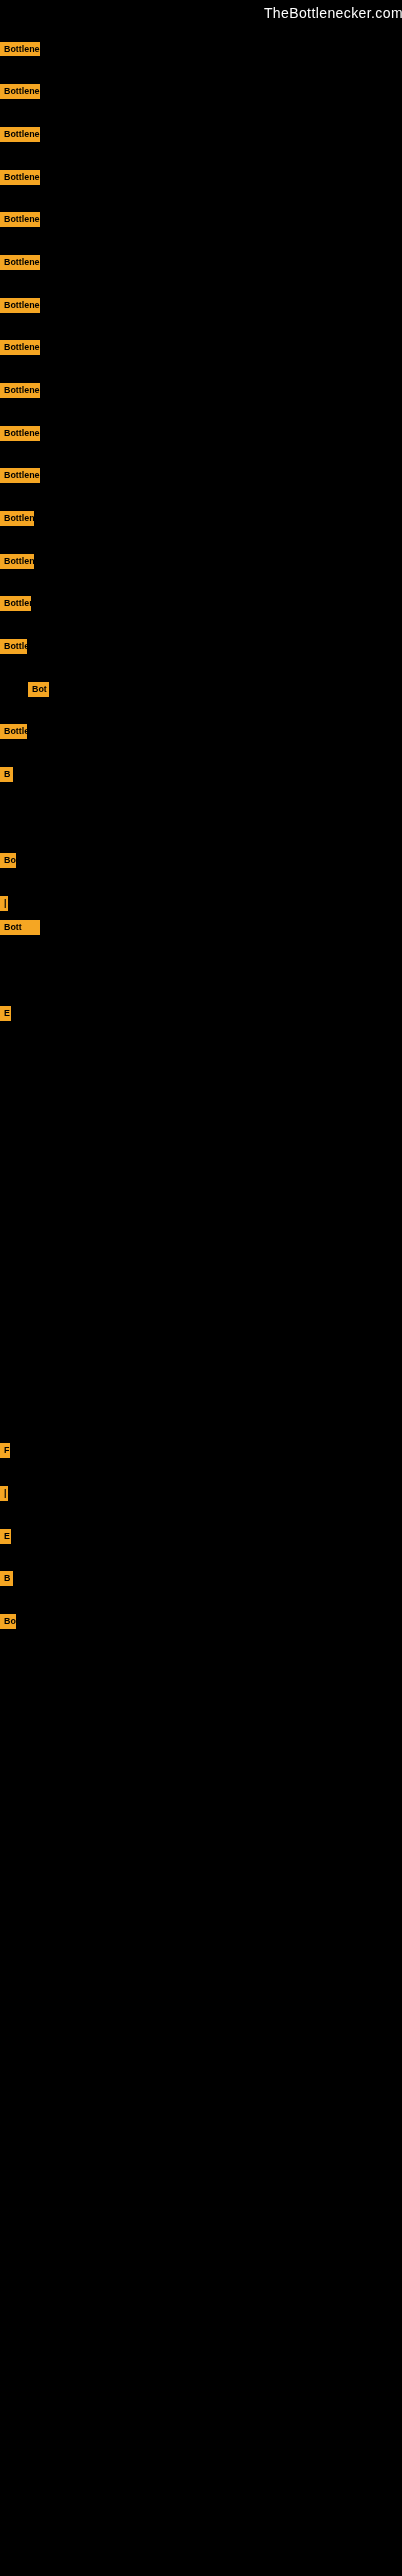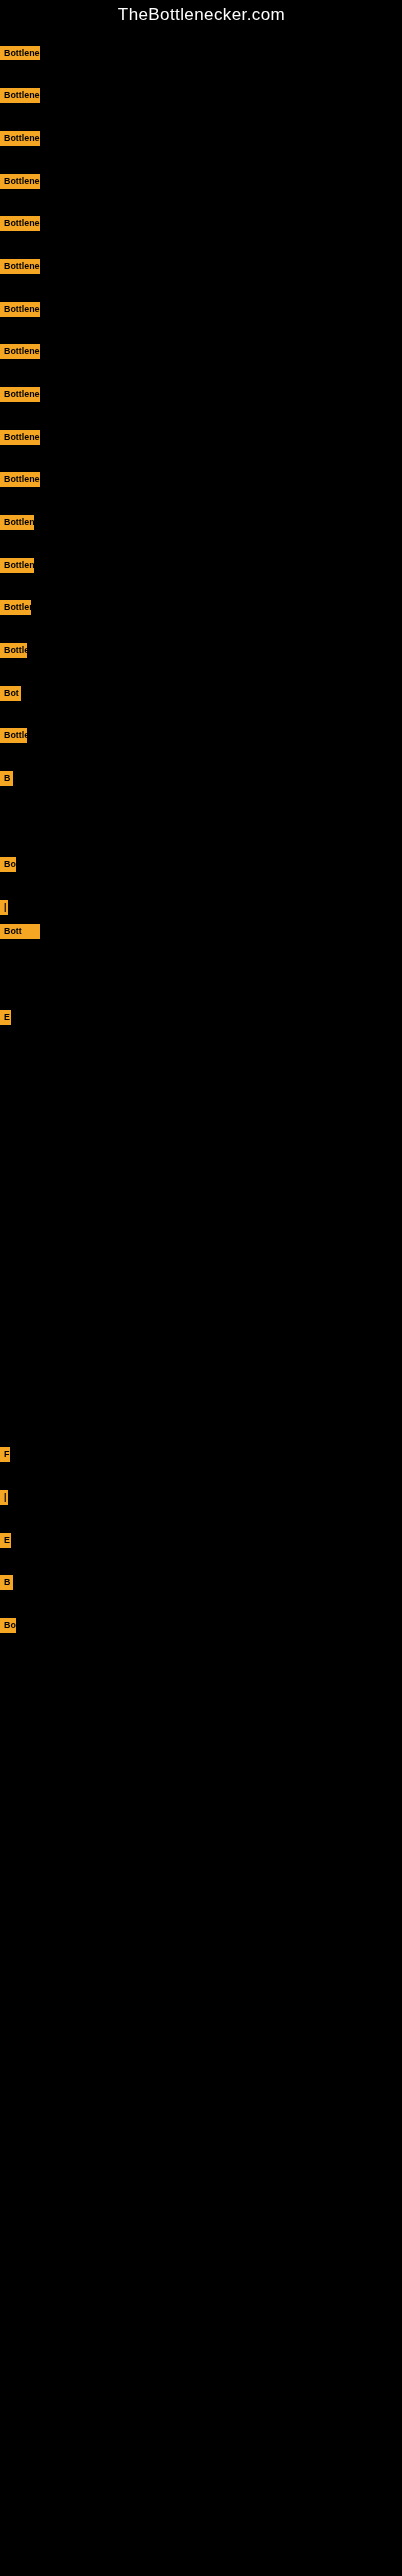--- a/index.html
+++ b/index.html
@@ -8,23 +8,23 @@
       box-sizing: border-box;
     }
     body {
       background-color: #000000;
       width: 403px;
       min-height: 2576px;
       font-family: Arial, sans-serif;
       position: relative;
     }
     .site-title {
-      text-align: center;
+      text-align: right;
       color: #ffffff;
-      font-size: 17px;
+      font-size: 14px;
       padding: 4.8px 0 3.2px 0;
       letter-spacing: 0.4px;
     }
     .bar-row {
       position: absolute;
       left: 0;
       display: flex;
       align-items: center;
     }
     .bar-label {
@@ -81,21 +81,21 @@
     </div>
     <div class="bar-row" style="top: 530px; left: 0px;">
       <div class="bar-label" style="width: 34px;">Bottleneck re</div>
     </div>
     <div class="bar-row" style="top: 572px; left: 0px;">
       <div class="bar-label" style="width: 31px;">Bottleneck re</div>
     </div>
     <div class="bar-row" style="top: 615px; left: 0px;">
       <div class="bar-label" style="width: 27px;">Bottlenec</div>
     </div>
-    <div class="bar-row" style="top: 658px; left: 0px;">
+    <div class="bar-row" style="top: 658px; left: 0px; padding-left: 28px;">
       <div class="bar-label" style="width: 21px;">Bot</div>
     </div>
     <div class="bar-row" style="top: 700px; left: 0px;">
       <div class="bar-label" style="width: 27px;">Bottlen</div>
     </div>
     <div class="bar-row" style="top: 743px; left: 0px;">
       <div class="bar-label" style="width: 13px;">B</div>
     </div>
     <div class="bar-row" style="top: 829px; left: 0px;">
       <div class="bar-label" style="width: 16px;">Bo</div>

